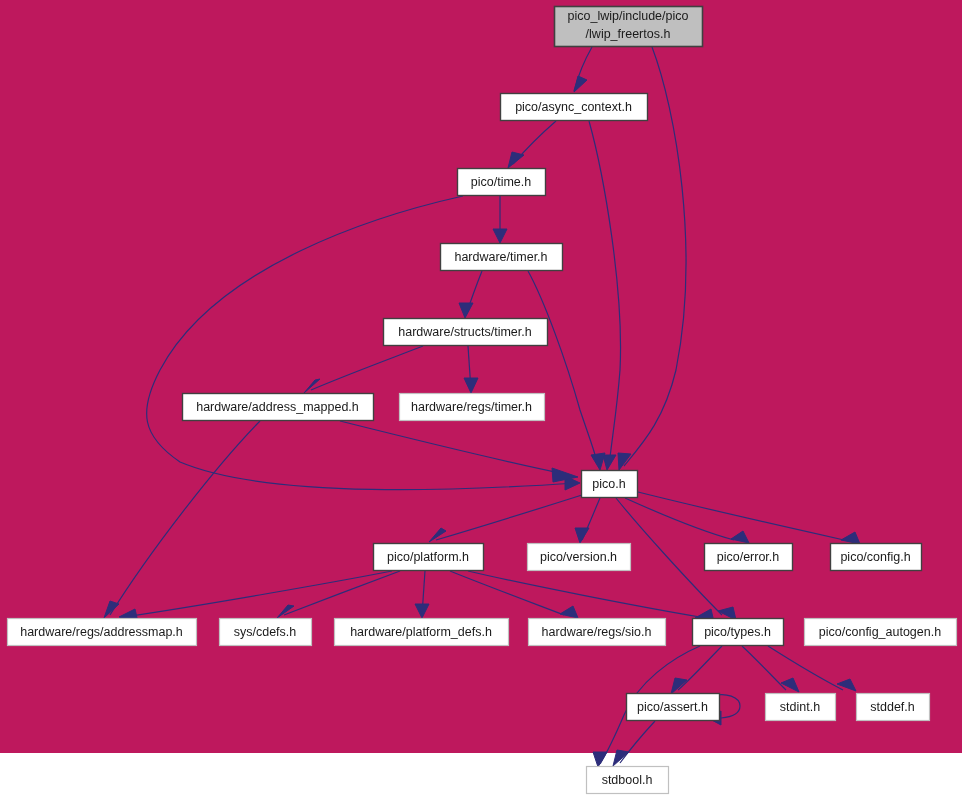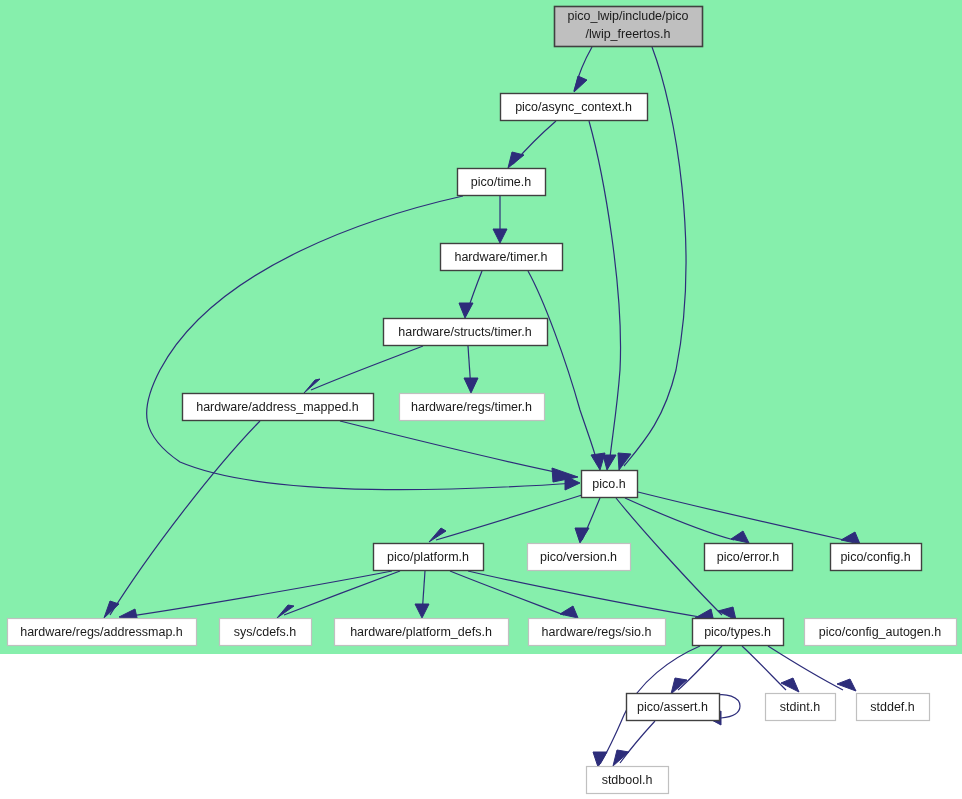--- a/index.html
+++ b/index.html
@@ -10,22 +10,22 @@
   }
   body {
     font-family: "Liberation Sans", sans-serif;
     width: 962px;
     height: 799px;
     overflow: hidden;
   }
   #graph-root {
     position: relative;
     width: 962px;
-    height: 654px;
-    background: #86efac;
+    height: 753px;
+    background: #be185d;
   }
   svg#graph-svg {
     position: absolute;
     left: 0;
     top: 0;
     width: 962px;
     height: 799px;
     display: block;
   }
   .edge-path {

